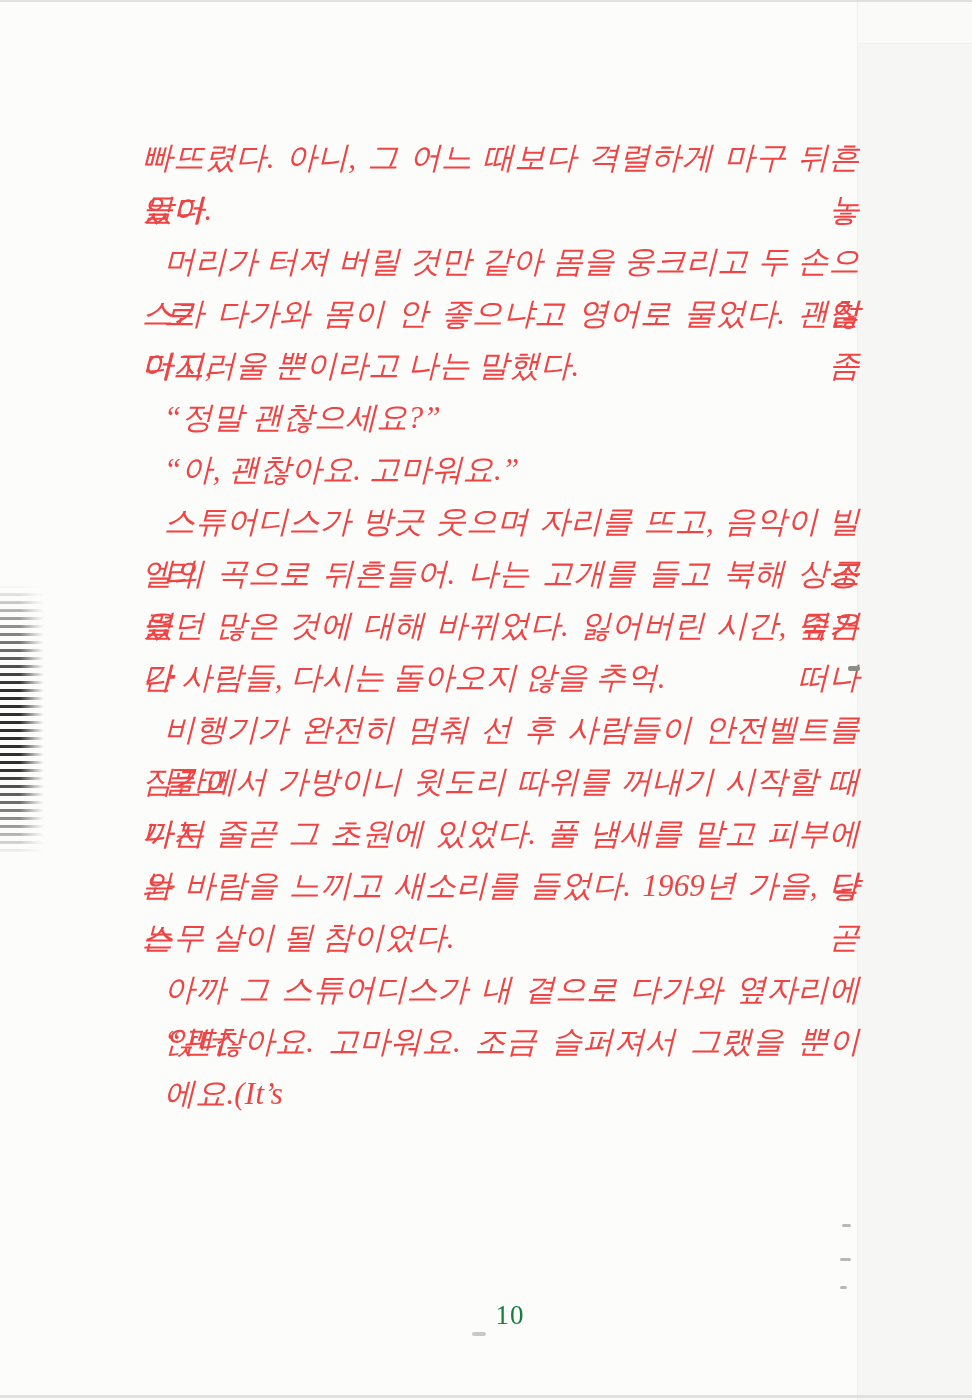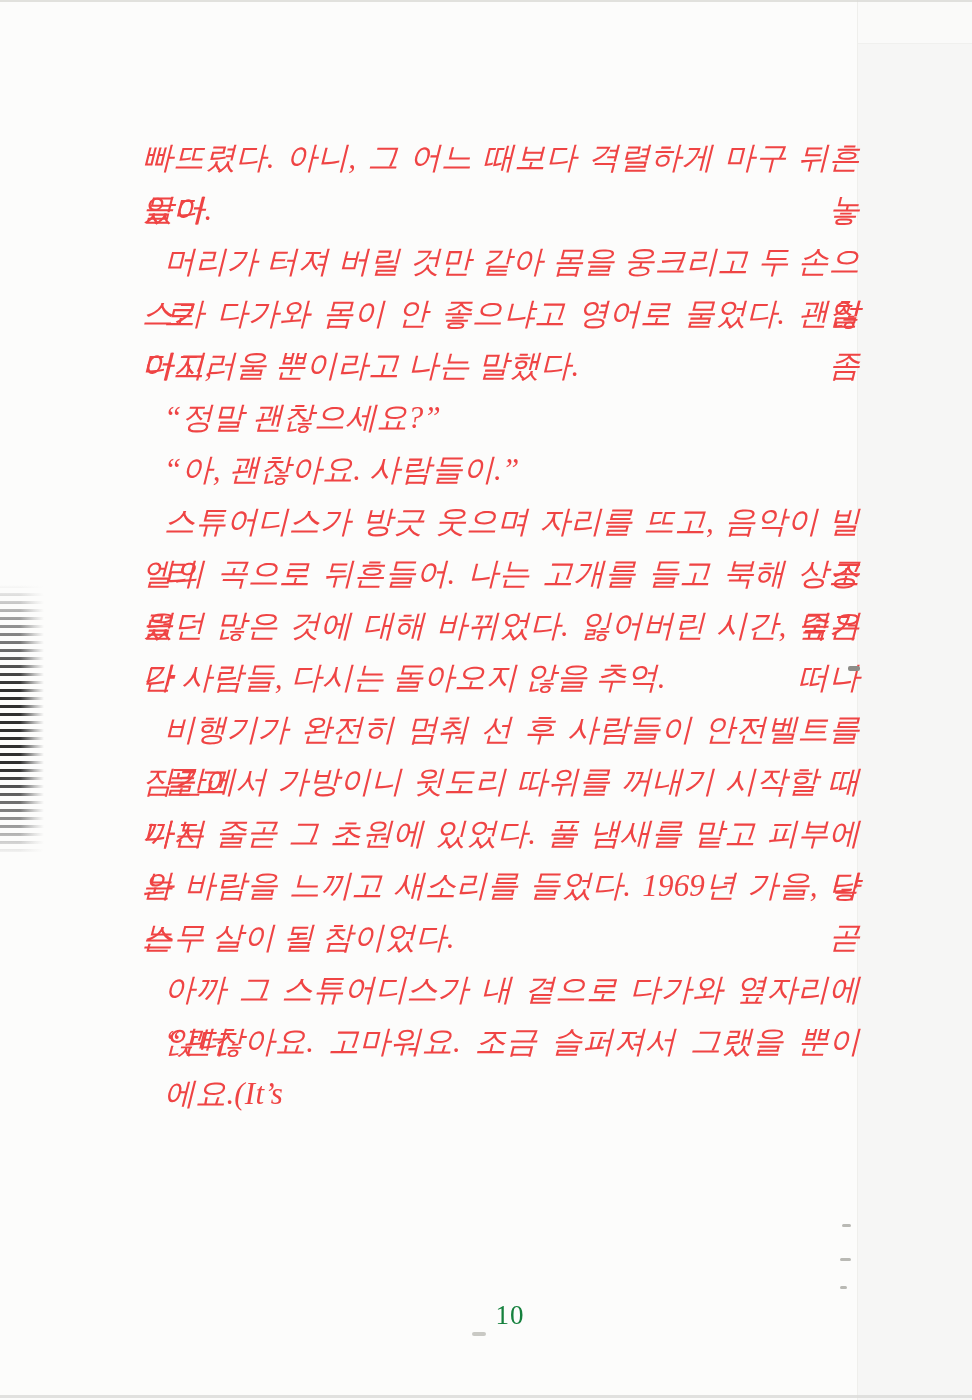--- a/index.html
+++ b/index.html
@@ -104,21 +104,21 @@
   <div class="bottom-edge"></div>
   <div class="edge-lines"></div>
 
   <main class="text-block">
     <div class="line j">빠뜨렸다. 아니, 그 어느 때보다 격렬하게 마구 뒤흔들어 놓</div>
     <div class="line l">았다.</div>
     <div class="line j indent">머리가 터져 버릴 것만 같아 몸을 웅크리고 두 손으로 얼</div>
     <div class="line j">스가 다가와 몸이 안 좋으냐고 영어로 물었다. 괜찮다고, 좀</div>
     <div class="line l">어지러울 뿐이라고 나는 말했다.</div>
     <div class="line l indent">“정말 괜찮으세요?”</div>
-    <div class="line l indent">“아, 괜찮아요. 사람들이.”</div>
+    <div class="line l indent">“아, 괜찮아요. 고마워요.”</div>
     <div class="line j indent">스튜어디스가 방긋 웃으며 자리를 뜨고, 음악이 빌리 조</div>
     <div class="line j">엘의 곡으로 뒤흔들어. 나는 고개를 들고 북해 상공을 덮은</div>
     <div class="line j">렸던 많은 것에 대해 바뀌었다. 잃어버린 시간, 죽거나 떠나</div>
     <div class="line l">간 사람들, 다시는 돌아오지 않을 추억.</div>
     <div class="line j indent">비행기가 완전히 멈춰 선 후 사람들이 안전벨트를 풀고</div>
     <div class="line j">짐칸에서 가방이니 윗도리 따위를 꺼내기 시작할 때까지</div>
     <div class="line j">나는 줄곧 그 초원에 있었다. 풀 냄새를 맡고 피부에 와 닿</div>
     <div class="line j">는 바람을 느끼고 새소리를 들었다. 1969년 가을, 나는 곧</div>
     <div class="line l">스무 살이 될 참이었다.</div>
     <div class="line j indent">아까 그 스튜어디스가 내 곁으로 다가와 옆자리에 앉더</div>

